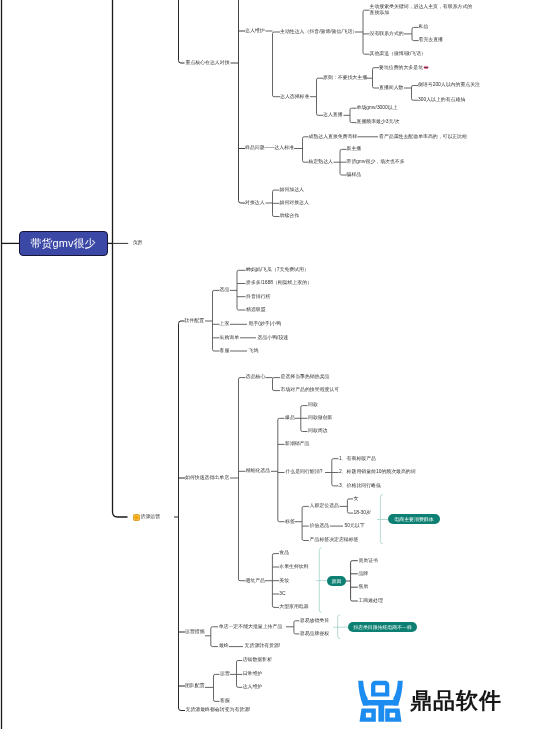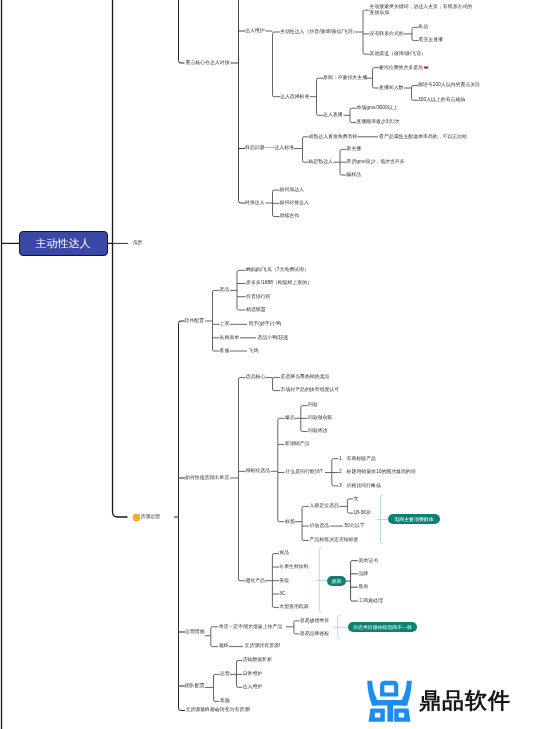--- a/index.html
+++ b/index.html
@@ -8,21 +8,21 @@
 #layer{position:absolute;left:0;top:0;width:533px;height:729px;}
 svg#wires{position:absolute;left:0;top:0;width:533px;height:729px;}
 .lbl{position:absolute;font-size:4.9px;color:#2e2e2e;transform:translateZ(0);white-space:nowrap;line-height:6.3px;}
 .lbl.two{white-space:pre-line;}
 #root-node{position:absolute;left:18.5px;top:231.4px;width:89px;height:24.4px;
   background:#3b48a5;border:1.3px solid #15153a;border-radius:4px;color:#fff;
   font-size:11px;display:flex;align-items:center;justify-content:center;letter-spacing:0px;transform:translateZ(0);
   box-sizing:border-box;}
 .teal{position:absolute;transform:translateZ(0);background:#0e8073;border-radius:5px;color:#fff;font-size:4.9px;
   display:flex;align-items:center;justify-content:center;white-space:nowrap;box-sizing:border-box;}
-#brand{position:absolute;left:367px;top:680px;display:flex;align-items:center;}
+#brand{position:absolute;left:358px;top:680px;display:flex;align-items:center;}
 #brand .bname{transform:translateZ(0);font-size:22px;letter-spacing:0.6px;color:#171717;font-weight:700;margin-left:7px;letter-spacing:1px;
   line-height:30px;}
 .badge{position:absolute;width:7px;height:7px;background:#f6b93b;border:1px solid #e0a22a;
   border-radius:1.5px;box-sizing:border-box;}
 .badge i{position:absolute;left:1px;top:1px;right:1px;bottom:1px;background:#f0a500;
   border-radius:1px;display:block;}
 </style>
 </head>
 <body>
 
@@ -173,21 +173,21 @@
       <path d="M205 687.4H213.5" fill="none" stroke="#555555" stroke-width="0.9"></path>
       <path d="M215.1 674.4Q213.5 674.4 213.5 676V699.8Q213.5 701.4 215.1 701.4" fill="none" stroke="#555555" stroke-width="0.9"></path>
       <path d="M215.1 674.4H219.5" fill="none" stroke="#555555" stroke-width="0.9"></path>
       <path d="M215.1 701.4H219.5" fill="none" stroke="#555555" stroke-width="0.9"></path>
       <path d="M230 674.4H236.5" fill="none" stroke="#555555" stroke-width="0.9"></path>
       <path d="M238.1 660.5Q236.5 660.5 236.5 662.1V685.6999999999999Q236.5 687.3 238.1 687.3" fill="none" stroke="#555555" stroke-width="0.9"></path>
       <path d="M238.1 660.5H242.3" fill="none" stroke="#555555" stroke-width="0.9"></path>
       <path d="M236.5 674.4H242.3" fill="none" stroke="#555555" stroke-width="0.9"></path>
       <path d="M238.1 687.3H242.3" fill="none" stroke="#555555" stroke-width="0.9"></path>
     </svg>
-  <div id="root-node">主动性达人</div>
+  <div id="root-node">带货gmv很少</div>
   <div id="layer">
       <div class="lbl" style="left: 132.7px; top: 240.25px;">负责</div>
       <div class="lbl" style="left: 185.5px; top: 60.35px;">重点核心在达人对接</div>
       <div class="lbl" style="left: 245px; top: 27.85px;">达人维护</div>
       <div class="lbl" style="left: 245px; top: 145.35px;">样品问题——达人标准</div>
       <div class="lbl" style="left: 245px; top: 199.85px;">对接达人</div>
       <div class="lbl" style="left: 280px; top: 28.85px;">主动性达人（抖音/微博/微信/飞话）</div>
       <div class="lbl" style="left: 280px; top: 93.55px;">达人选择标准</div>
       <div class="lbl two" style="left: 369.5px; top: 4px;">主动搜索类关键词，进达人主页，有联系方式的
 直接添加</div>

